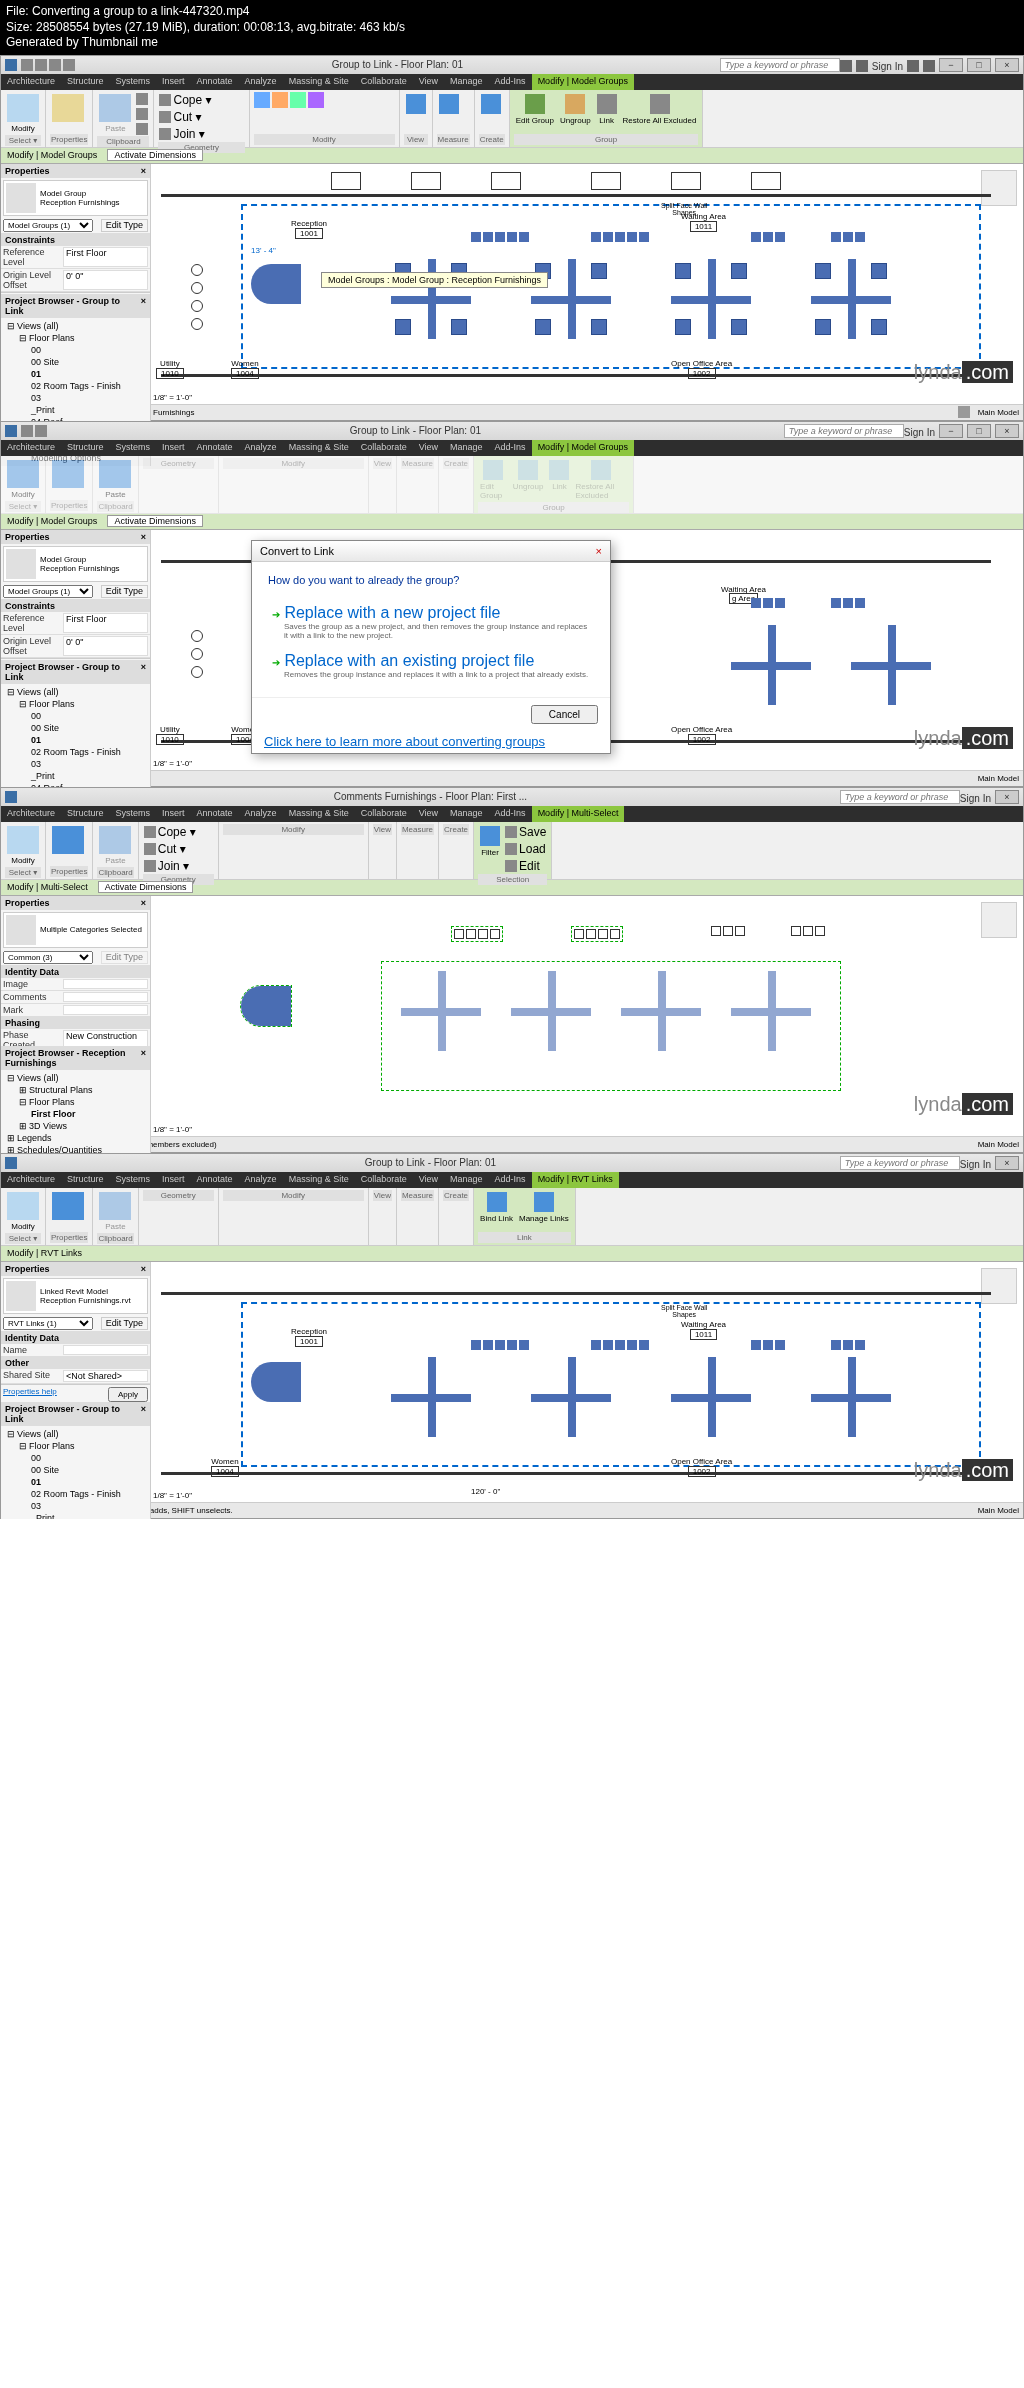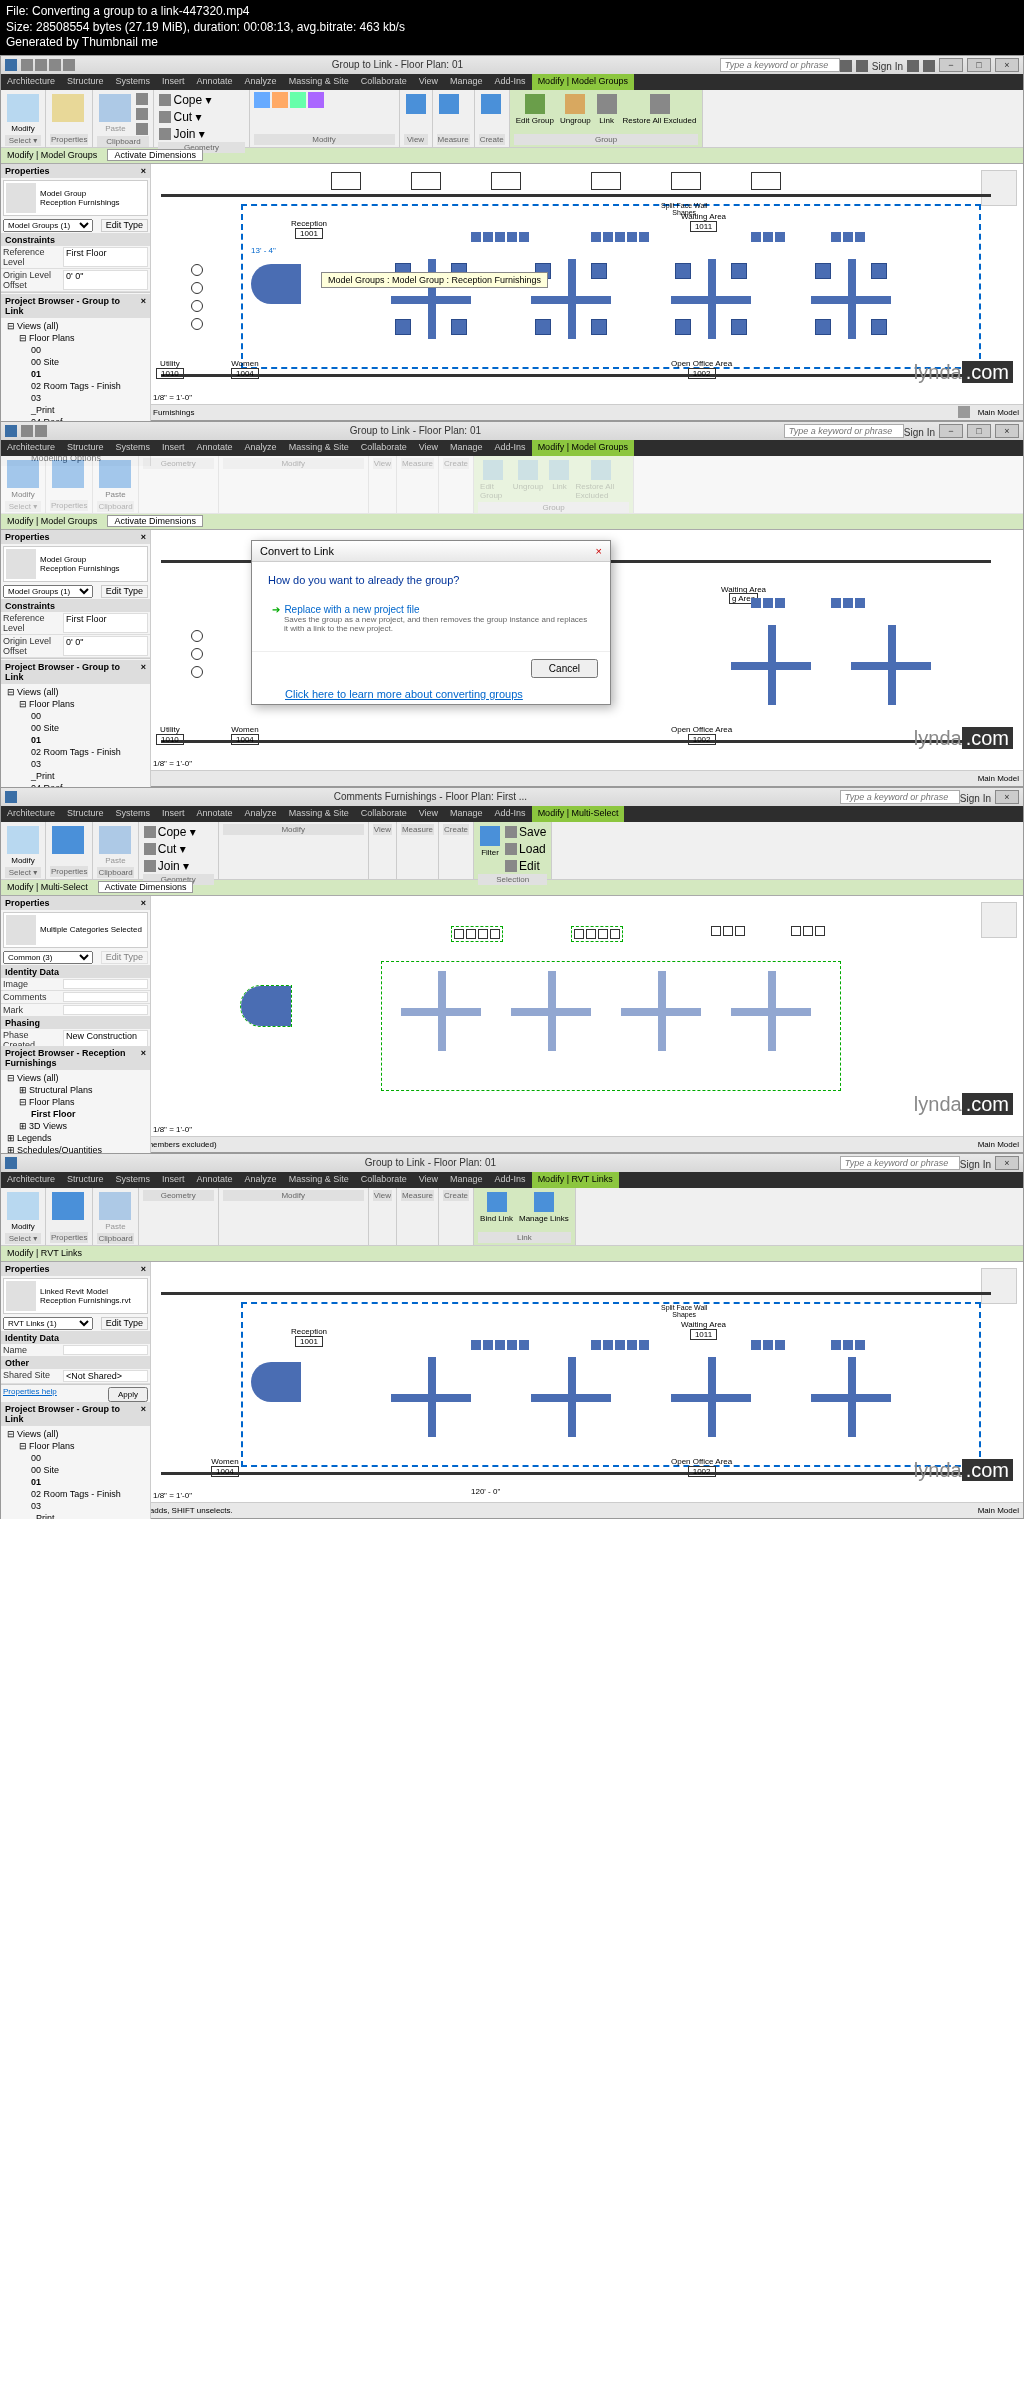--- a/index.html
+++ b/index.html
@@ -62,25 +62,25 @@
 .seating{position:absolute;display:flex;gap:2px}
 .seat{width:10px;height:10px;background:#4a6db3}
 .wall{position:absolute;background:#333}
 .tooltip{position:absolute;background:#ffffdb;border:1px solid #888;padding:2px 6px;font-size:9px}
 .dialog{position:absolute;background:#fff;border:1px solid #888;box-shadow:3px 3px 10px rgba(0,0,0,0.3);width:360px;z-index:10}
 .dialog-title{background:linear-gradient(#fff,#e8e8e8);padding:4px 8px;font-size:11px;display:flex;justify-content:space-between;border-bottom:1px solid #ccc}
 .dialog-body{padding:12px 16px;font-size:10px}
 .dialog-body .question{color:#003399;font-size:11px;margin-bottom:12px}
 .dialog-option{padding:6px 4px;cursor:pointer}
 .dialog-option .arrow{color:#0a0;margin-right:4px}
-.dialog-option .opt-title{color:#06c;font-size:10px}
+.dialog-option .opt-title{color:#06c;font-size:16px}
 .dialog-option .opt-desc{color:#666;font-size:8px;margin-left:12px}
 .dialog-footer{text-align:right;padding:6px 12px;border-top:1px solid #eee}
 .dialog-footer button{padding:2px 16px;font-size:10px}
-.dialog-link{color:#06c;font-size:11px;padding:4px 33px;display:block;text-decoration:underline}
+.dialog-link{color:#06c;font-size:13px;padding:4px 12px;display:block;text-decoration:underline}
 .statusbar{background:#e8e8e8;height:16px;display:flex;align-items:center;font-size:8px;padding:0 4px;gap:8px;border-top:1px solid #ccc}
 .statusbar .spacer{flex:1}
 .statusbar .sb-icon{width:12px;height:12px;background:#999}
 .watermark{position:absolute;right:10px;bottom:20px;font-size:20px;color:#888;font-weight:300}
 .watermark .com{background:#333;color:#fff;padding:0 4px}
 .view-controls{position:absolute;bottom:2px;left:2px;font-size:8px;display:flex;gap:4px;align-items:center}
 .nav-cube{position:absolute;top:6px;right:6px;width:36px;height:36px;background:#eee;border:1px solid #ccc}
 .left-panels{display:flex;flex-direction:column;width:150px}
 </style>
 </head>
@@ -567,20 +567,21 @@
 <div style="position:absolute;top:136px;left:40px;width:12px;height:12px;border:1px solid #333;border-radius:50%"></div>
 
 <div class="dialog" style="top:10px;left:100px">
 <div class="dialog-title">
             <span>Convert to Link</span>
             <span style="color:#c00">×</span>
           </div>
 <div class="dialog-body">
 <div class="question">How do you want to already the group?</div>
 <div class="dialog-option"><span class="arrow">➔</span><span class="opt-title">Replace with a new project file</span><div class="opt-desc">Saves the group as a new project, and then removes the group instance and replaces it with a link to the new project.</div></div>
+<div class="dialog-option"><span class="arrow">➔</span><span class="opt-title">Replace with an existing project file</span><div class="opt-desc">Removes the group instance and replaces it with a link to a project that already exists.</div></div>
 </div>
 <div class="dialog-footer"><button>Cancel</button></div>
 <a class="dialog-link">Click here to learn more about converting groups</a>
 </div>
 <div class="view-controls">
           <span>1/8" = 1'-0"</span>
         </div>
 <div class="watermark"><span>lynda</span><span class="com">.com</span></div>
 </div>
 </div>

